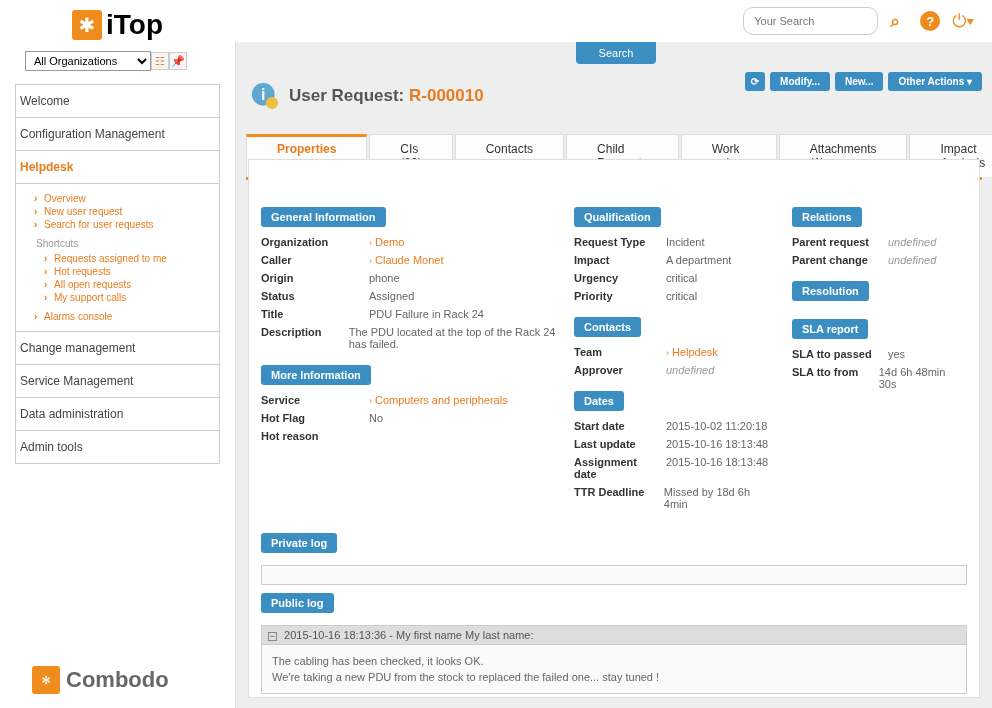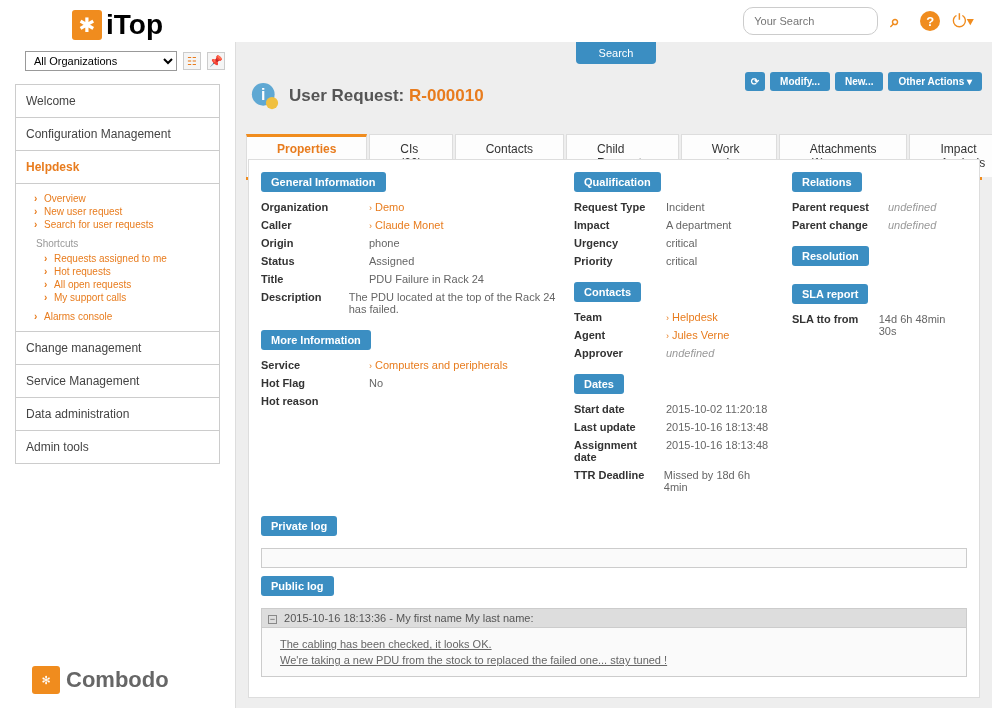--- a/index.html
+++ b/index.html
@@ -12,27 +12,27 @@
 .logo-itop { display: flex; align-items: center; }
 .logo-itop-sq { width: 30px; height: 30px; background: #f08c1e; border-radius: 3px; display: flex; align-items: center; justify-content: center; color: #fff; font-size: 20px; margin-right: 4px; }
 .logo-itop-text { font-size: 28px; font-weight: bold; color: #000000; }
 .header-right { flex: 1; display: flex; justify-content: flex-end; align-items: center; padding-right: 18px; gap: 12px; }
 .search-box { width: 135px; height: 28px; border: 1px solid #ccc; border-radius: 10px; padding: 0 10px; font-size: 11px; color: #999; }
 .search-mag { width: 18px; height: 18px; color: #f08c1e; font-size: 17px; font-weight: bold; cursor: pointer; }
 .help-icon { width: 20px; height: 20px; background: #f08c1e; border-radius: 50%; color: #fff; font-weight: bold; display: flex; align-items: center; justify-content: center; font-size: 13px; cursor: pointer; }
 .power-icon { color: #f08c1e; font-size: 18px; cursor: pointer; display: flex; align-items: center; }
 
 
-.org-row { position: absolute; top: 50px; left: 25px; width: 200px; height: 22px; display: flex; align-items: center; gap: 6px; }
+.org-row { position: absolute; top: 50px; left: 25px; width: 162px; height: 22px; display: flex; align-items: center; }
 .org-select { flex: 1; height: 20px; border: 1px solid #999; font-size: 11px; padding: 0 4px; background: #fff; }
 .org-icon1, .org-icon2 { width: 18px; height: 18px; border: 1px solid #ccc; background: #f5f5f5; display: flex; align-items: center; justify-content: center; font-size: 11px; color: #e87c1e; cursor: pointer; }
 
 
 .left-nav { position: absolute; top: 85px; left: 15px; width: 205px; }
-.nav-item { border: 1px solid #ccc; padding: 9px 10px; font-size: 12px; color: #444; background: #fff; cursor: pointer; margin-top: -1px; }
+.nav-item { border: 1px solid #ccc; padding: 9px 4px; font-size: 12px; color: #444; background: #fff; cursor: pointer; margin-top: -1px; }
 .nav-item.active { color: #e87c1e; font-weight: bold; border-left: 1px solid #ccc; }
 .nav-sub { border: 1px solid #ccc; border-top: none; padding: 8px 4px 8px 16px; font-size: 10px; }
 .nav-sub ul { list-style: none; margin-left: 12px; }
 .nav-sub li { padding: 1px 0; position: relative; }
 .nav-sub li::before { content: "›"; position: absolute; left: -10px; color: #e87c1e; font-weight: bold; }
 .nav-sub .group { color: #999; font-size: 10px; margin: 6px 0 2px -8px; }
 .nav-sub .group::before { content: none; }
 
 
 .footer-logo { position: absolute; bottom: 14px; left: 32px; display: flex; align-items: center; }
@@ -52,41 +52,41 @@
 .pt-text { font-size: 17px; font-weight: bold; color: #555; }
 .pt-ref { color: #e87c1e; }
 
 
 .tabs { position: absolute; top: 92px; left: 10px; right: 10px; display: flex; border-bottom: 3px solid #f08c1e; }
 .tab { padding: 7px 30px; font-size: 12px; color: #333; background: #fdfdfd; border: 1px solid #ddd; border-bottom: none; margin-right: 2px; cursor: pointer; }
 .tab.active { color: #e87c1e; font-weight: bold; border-top: 3px solid #f08c1e; padding-top: 5px; }
 
 
 .content { position: absolute; top: 117px; left: 12px; right: 12px; bottom: 10px; background: #fff; border: 1px solid #ddd; padding: 12px; overflow-y: auto; }
-.cols { display: flex; gap: 18px; }
+.cols { display: flex; gap: 18px; margin-top: 35px; }
 .col1 { width: 295px; }
 .col2 { width: 200px; }
 .col3 { width: 165px; }
 .fieldset { margin-bottom: 12px; }
 .legend { display: inline-block; background: #3b8ec2; color: #fff; font-size: 11px; font-weight: bold; padding: 4px 10px; border-radius: 3px; margin-bottom: 6px; }
 .row { display: flex; padding: 3px 0; font-size: 11px; }
 .row .lbl { text-align: left; padding-right: 8px; color: #333; font-weight: bold; }
 .row .val { color: #666; }
 .row .val.undef { font-style: italic; color: #999; }
 .col1 .lbl { width: 108px; }
 .col2 .lbl { width: 92px; }
 .col3 .lbl { width: 96px; }
 .caret { color: #e87c1e; font-size: 9px; margin-right: 3px; }
 
 
 .log-section { margin-top: 8px; }
 .log-box { border: 1px solid #ccc; background: #fafafa; min-height: 20px; padding: 4px; margin-top: 6px; }
 .log-entry-hdr { background: #ddd; padding: 3px 6px; font-size: 11px; color: #555; border-bottom: 1px solid #ccc; }
 .log-entry-body { padding: 6px 10px; font-size: 11px; color: #666; }
-.log-entry-body p { margin: 4px 8px; text-decoration: underline; }
+.log-entry-body p { margin: 4px 0; }
 .collapse-icon { display: inline-block; width: 9px; height: 9px; border: 1px solid #888; font-size: 9px; line-height: 7px; text-align: center; margin-right: 4px; cursor: pointer; }
 </style>
 </head>
 <body>
 
 <div class="top-bar">
   <div class="logo-area">
     <div class="logo-itop">
       <div class="logo-itop-sq">✱</div>
       <div class="logo-itop-text">iTop</div>
@@ -240,24 +240,20 @@
               <div class="val">critical</div>
             </div>
         </div>
         <div class="fieldset">
           <div class="legend">Contacts</div>
           <div class="row">
               <div class="lbl">Team</div>
               <div class="val"><span class="caret">›</span><a>Helpdesk</a></div>
             </div>
           <div class="row">
-              <div class="lbl">Agent</div>
-              <div class="val"><span class="caret">›</span><a>Jules Verne</a></div>
-            </div>
-          <div class="row">
               <div class="lbl">Approver</div>
               <div class="val undef">undefined</div>
             </div>
         </div>
         <div class="fieldset">
           <div class="legend">Dates</div>
           <div class="row">
               <div class="lbl">Start date</div>
               <div class="val">2015-10-02 11:20:18</div>
             </div>
@@ -286,20 +282,24 @@
           <div class="row">
               <div class="lbl">Parent change</div>
               <div class="val undef">undefined</div>
             </div>
         </div>
         <div class="fieldset">
           <div class="legend">Resolution</div>
         </div>
         <div class="fieldset">
           <div class="legend">SLA report</div>
+          <div class="row">
+              <div class="lbl">SLA tto passed</div>
+              <div class="val">yes</div>
+            </div>
           <div class="row">
               <div class="lbl">SLA tto from</div>
               <div class="val">14d 6h 48min 30s</div>
             </div>
         </div>
       </div>
     </div>
 
     <div class="log-section">
       <div class="legend">Private log</div>

